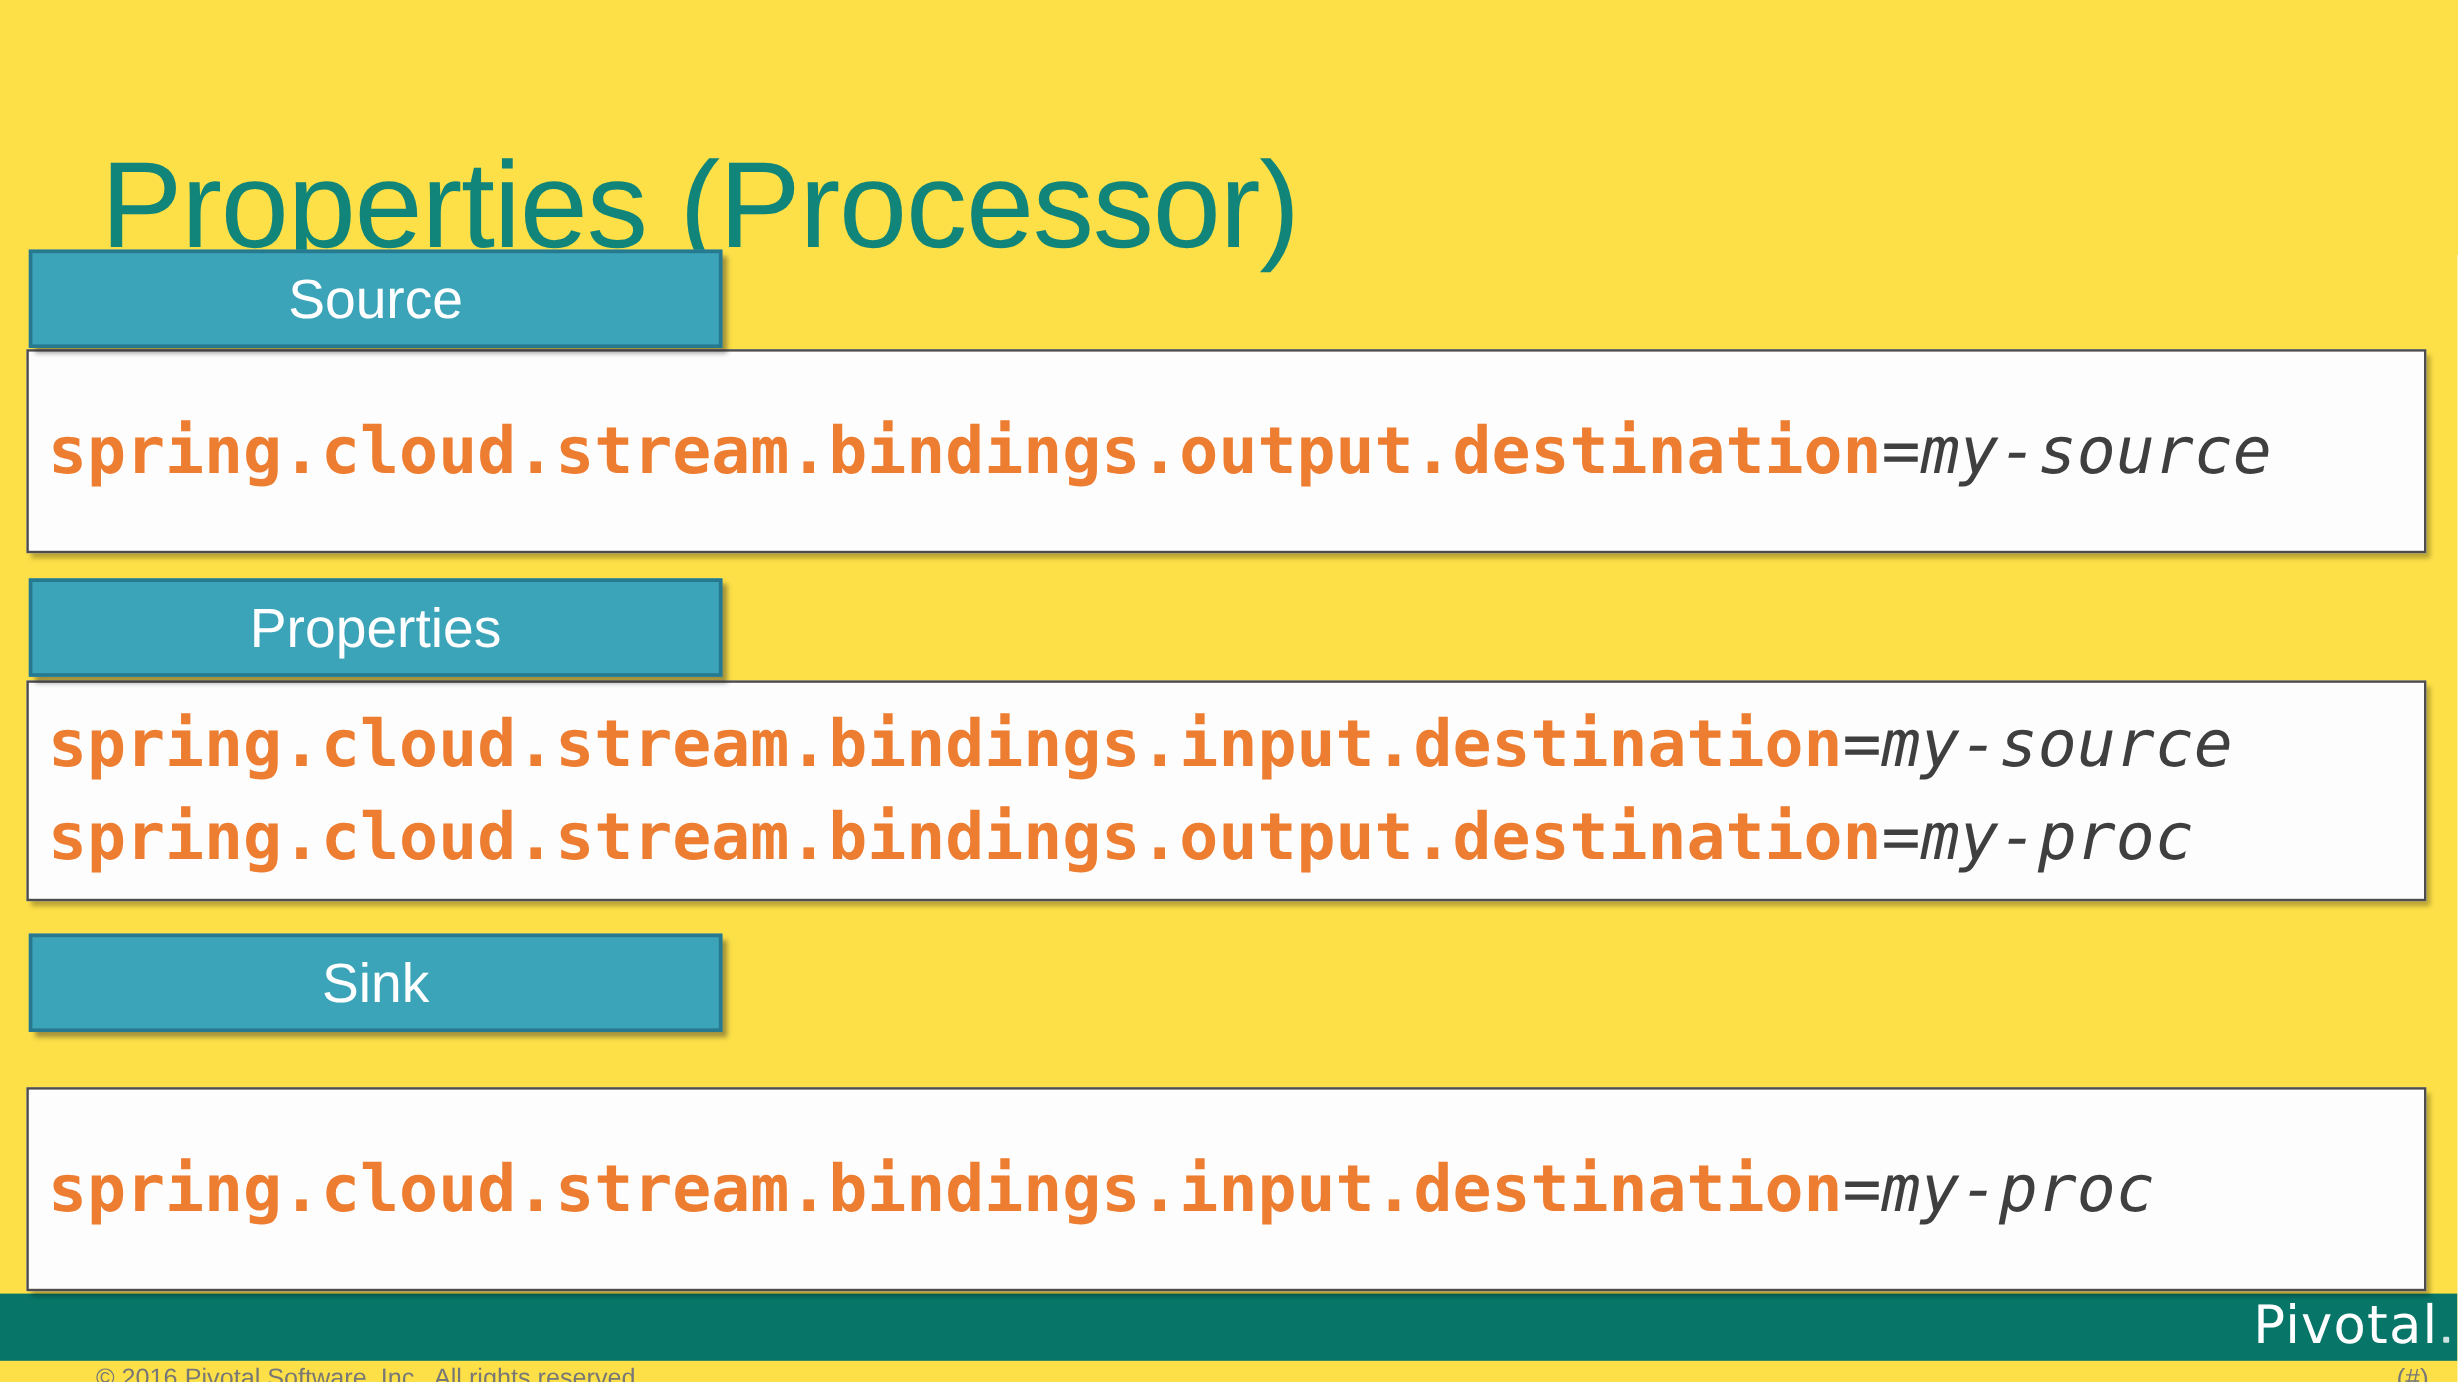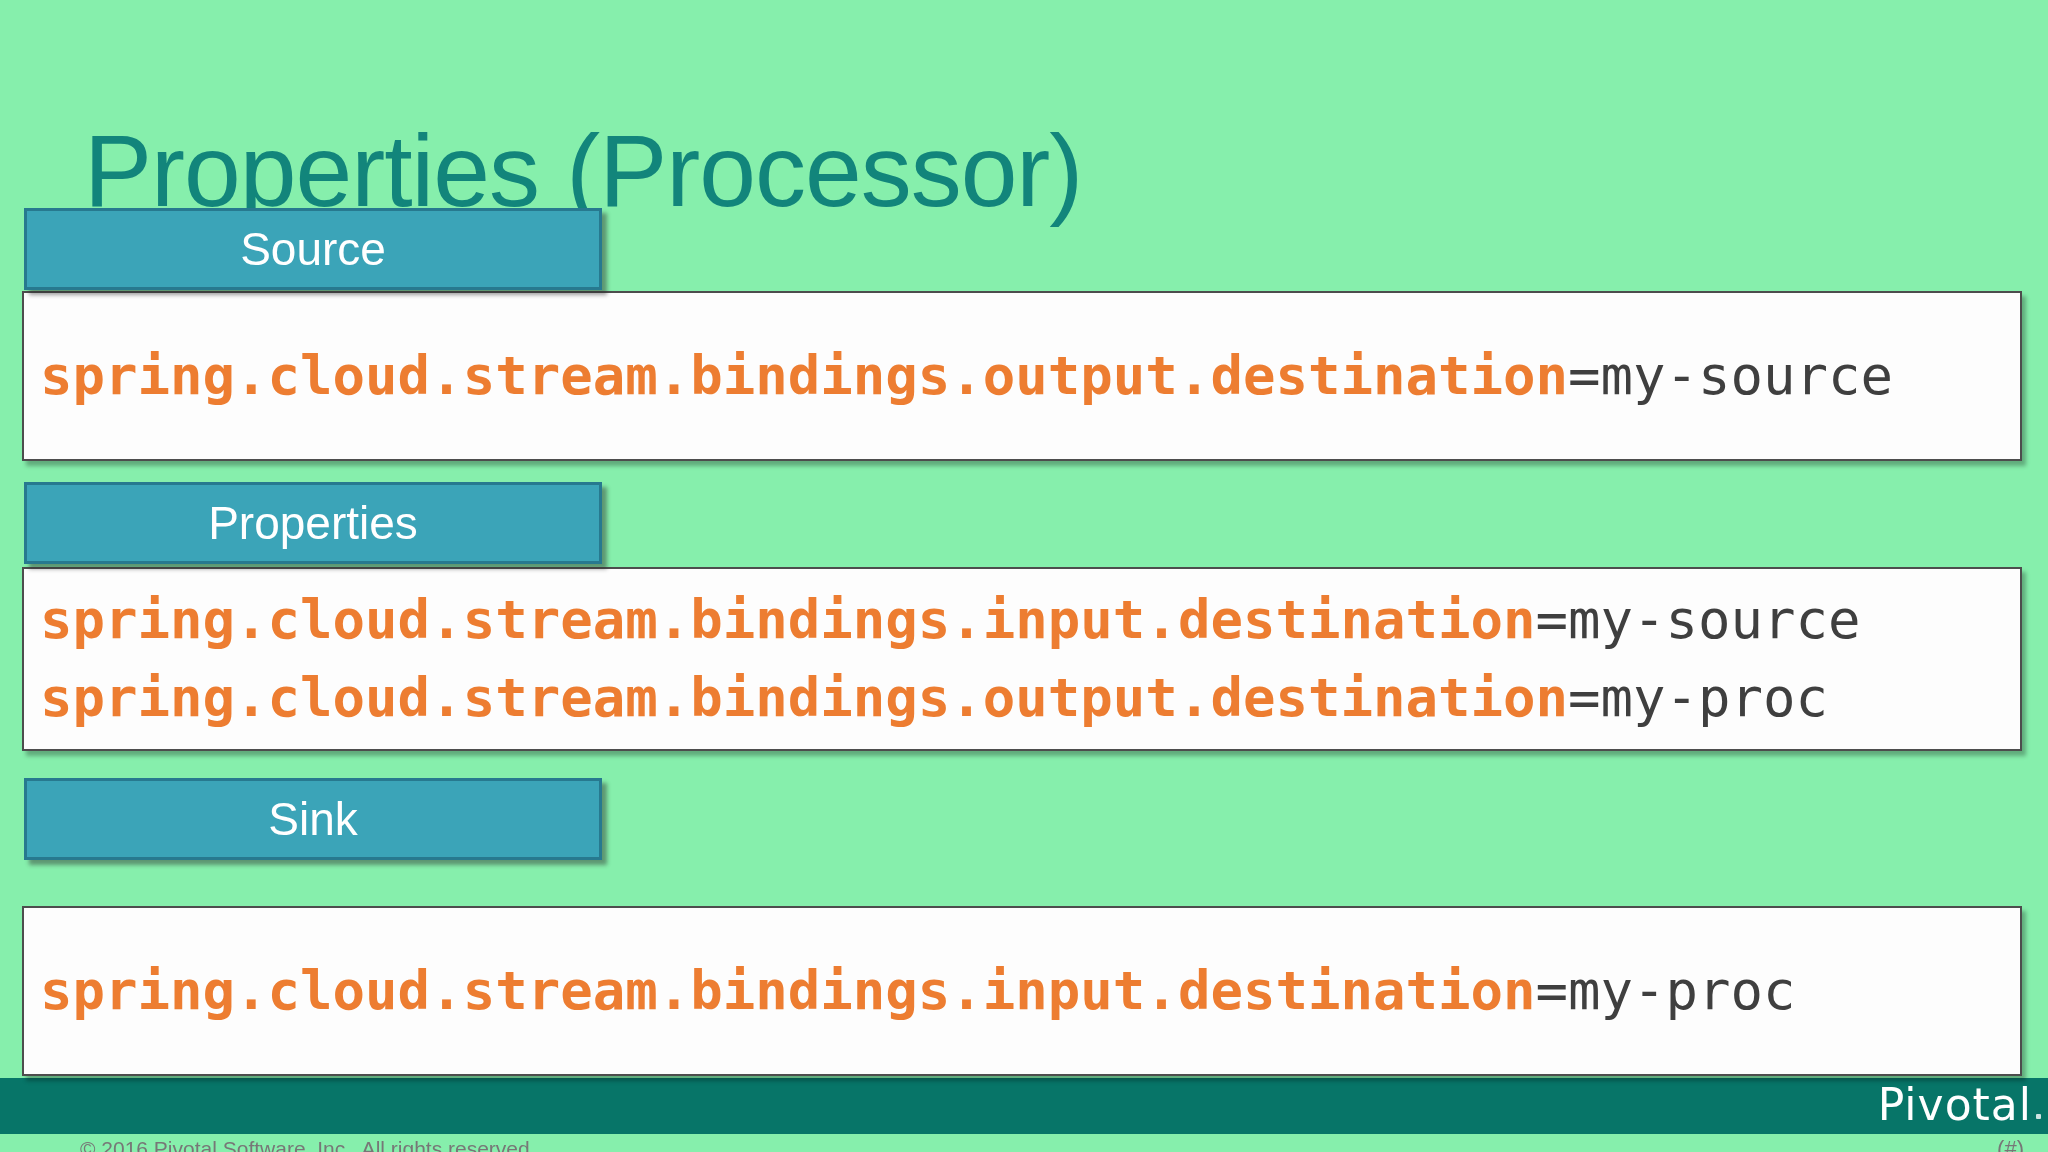--- a/index.html
+++ b/index.html
@@ -1,21 +1,21 @@
 <!DOCTYPE html>
 <html style="--color-title: #12857B; --color-badge-fill: #3BA4B8; --color-badge-border: #27798F; --color-code-key: #ED7D31; --color-code-value: #3F3F3F; --color-box-border: #4D4D4D; --color-footer-bar: #077568; --color-footer-text: #777777;"><head>
 <meta charset="utf-8">
 <style>
   html, body { margin: 0; padding: 0; background: #ffffff; }
 
   .slide {
     position: relative;
     width: 2048px;
     height: 1152px;
-    background: #86efac;
+    background: #fde047;
     overflow: hidden;
     font-family: "Liberation Sans", sans-serif;
   }
 
   .title {
     position: absolute;
     left: 84px;
     top: 40px;
     font-size: 102px;
     font-weight: 400;
@@ -62,21 +62,21 @@
     z-index: 1;
     font-family: "DejaVu Sans Mono", monospace;
     font-size: 54px;
   }
   .codebox-source    { top: 291px; height: 170px; }
   .codebox-processor { top: 567px; height: 184px; }
   .codebox-sink      { top: 862px; height: 170px; margin-top: 44px; }
 
   .codeline { white-space: nowrap; line-height: 78px; }
   .code-key   { color: var(--color-code-key, #ED7D31); font-weight: bold; }
-  .code-value { color: var(--color-code-value, #3F3F3F); }
+  .code-value { color: var(--color-code-value, #3F3F3F); font-style: italic; }
 
   .footer-bar {
     position: absolute;
     left: 0;
     top: 1078px;
     width: 2048px;
     height: 56px;
     background: var(--color-footer-bar, #077568);
     text-align: center;
   }

